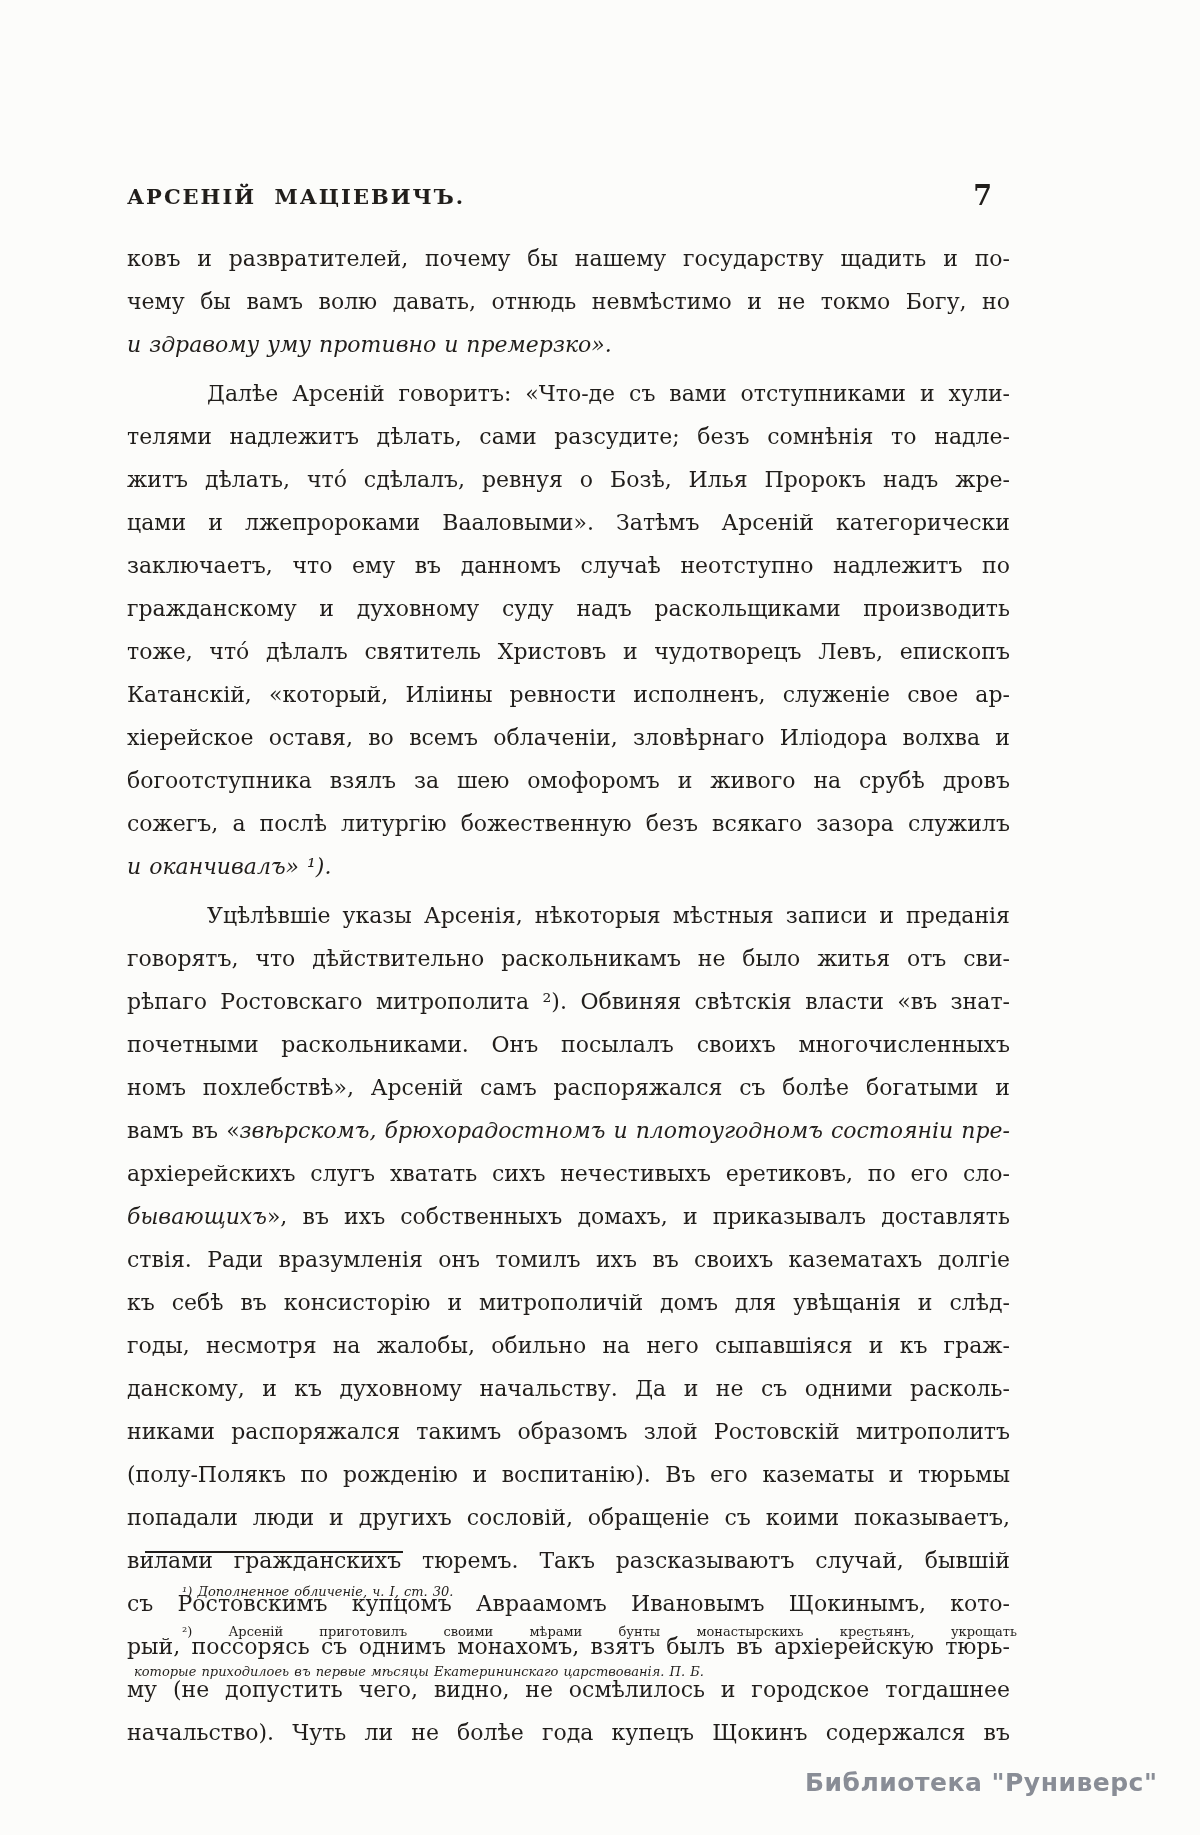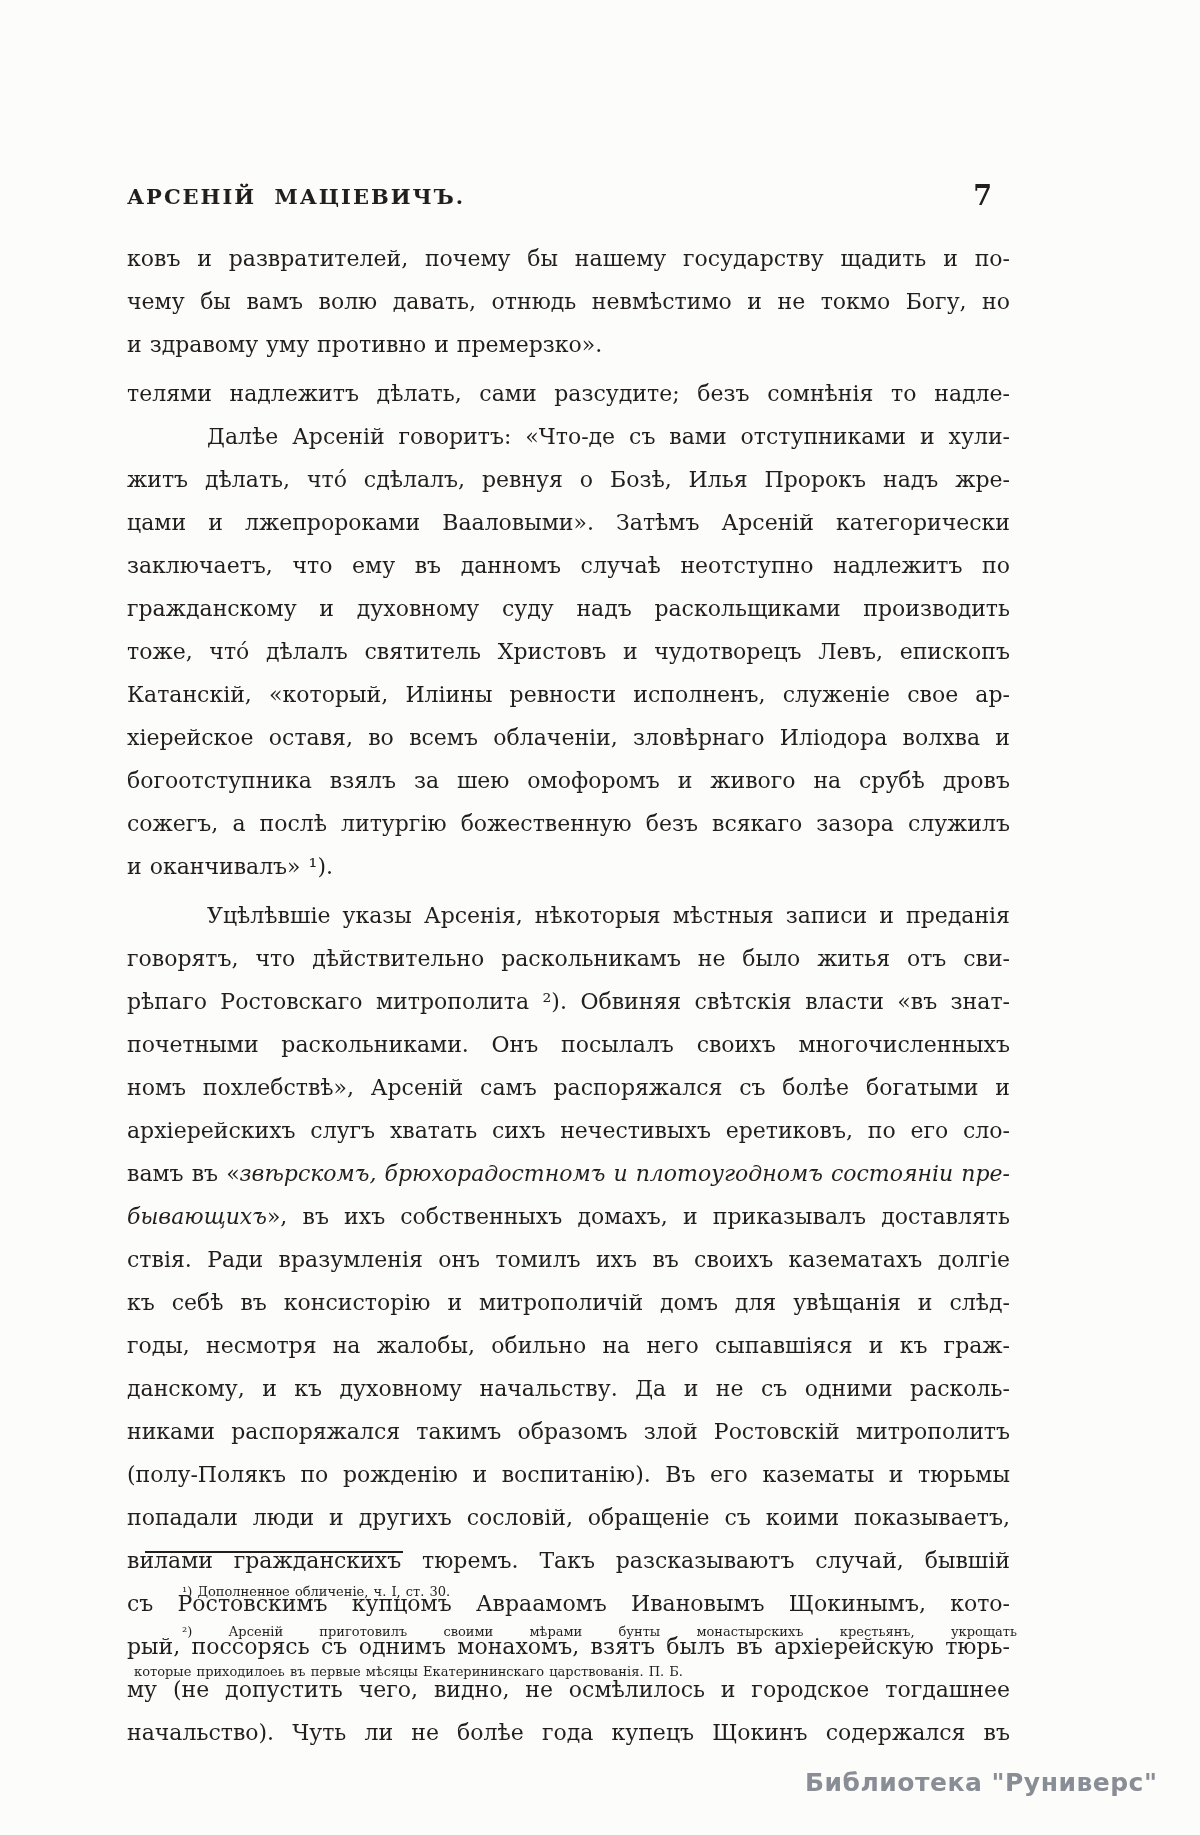--- a/index.html
+++ b/index.html
@@ -42,21 +42,21 @@
     font-size: 22px;
     line-height: 35px;
   }
   .para + .para { margin-top: 14px; }
   .line {
     text-align: justify;
     text-align-last: justify;
     word-spacing: 1px;
     margin-top: 8px;
   }
-  .line.nj { text-align-last: left; }
+  .line.nj { text-align-last: left; font-style: italic; }
   .line.ind { text-indent: 80px; }
   .it { font-style: italic; }
   .footnote-rule {
     position: absolute;
     top: 1551px;
     left: 145px;
     width: 258px;
     height: 2px;
     background: #211e1b;
   }
@@ -89,41 +89,41 @@
     <span class="pagenum">7</span>
   </div>
 
   <div class="body-text">
       <div class="para">
         <div class="line"><span>ковъ и развратителей, почему бы нашему государству щадить и по-</span></div>
         <div class="line"><span>чему бы вамъ волю давать, отнюдь невмѣстимо и не токмо Богу, но</span></div>
         <div class="line nj"><span>и здравому уму противно и премерзко».</span></div>
       </div>
       <div class="para">
+        <div class="line ind"><span>Далѣе Арсеній говоритъ: «Что-де съ вами отступниками и хули-</span></div>
         <div class="line"><span>телями надлежитъ дѣлать, сами разсудите; безъ сомнѣнія то надле-</span></div>
-        <div class="line ind"><span>Далѣе Арсеній говоритъ: «Что-де съ вами отступниками и хули-</span></div>
         <div class="line"><span>житъ дѣлать, что́ сдѣлалъ, ревнуя о Бозѣ, Илья Пророкъ надъ жре-</span></div>
         <div class="line"><span>цами и лжепророками Вааловыми». Затѣмъ Арсеній категорически</span></div>
         <div class="line"><span>заключаетъ, что ему въ данномъ случаѣ неотступно надлежитъ по</span></div>
         <div class="line"><span>гражданскому и духовному суду надъ раскольщиками производить</span></div>
         <div class="line"><span>тоже, что́ дѣлалъ святитель Христовъ и чудотворецъ Левъ, епископъ</span></div>
         <div class="line"><span>Катанскій, «который, Иліины ревности исполненъ, служеніе свое ар-</span></div>
         <div class="line"><span>хіерейское оставя, во всемъ облаченіи, зловѣрнаго Иліодора волхва и</span></div>
         <div class="line"><span>богоотступника взялъ за шею омофоромъ и живого на срубѣ дровъ</span></div>
         <div class="line"><span>сожегъ, а послѣ литургію божественную безъ всякаго зазора служилъ</span></div>
         <div class="line nj"><span>и оканчивалъ» ¹).</span></div>
       </div>
       <div class="para">
         <div class="line ind"><span>Уцѣлѣвшіе указы Арсенія, нѣкоторыя мѣстныя записи и преданія</span></div>
         <div class="line"><span>говорятъ, что дѣйствительно раскольникамъ не было житья отъ сви-</span></div>
         <div class="line"><span>рѣпаго Ростовскаго митрополита ²). Обвиняя свѣтскія власти «въ знат-</span></div>
         <div class="line"><span>почетными раскольниками. Онъ посылалъ своихъ многочисленныхъ</span></div>
         <div class="line"><span>номъ похлебствѣ», Арсеній самъ распоряжался съ болѣе богатыми и</span></div>
+        <div class="line"><span>вамъ въ «</span><span class="it">звѣрскомъ, брюхорадостномъ и плотоугодномъ состояніи пре-</span></div>
         <div class="line"><span>архіерейскихъ слугъ хватать сихъ нечестивыхъ еретиковъ, по его сло-</span></div>
-        <div class="line"><span>вамъ въ «</span><span class="it">звѣрскомъ, брюхорадостномъ и плотоугодномъ состояніи пре-</span></div>
         <div class="line"><span class="it">бывающихъ</span><span>», въ ихъ собственныхъ домахъ, и приказывалъ доставлять</span></div>
         <div class="line"><span>ствія. Ради вразумленія онъ томилъ ихъ въ своихъ казематахъ долгіе</span></div>
         <div class="line"><span>къ себѣ въ консисторію и митрополичій домъ для увѣщанія и слѣд-</span></div>
         <div class="line"><span>годы, несмотря на жалобы, обильно на него сыпавшіяся и къ граж-</span></div>
         <div class="line"><span>данскому, и къ духовному начальству. Да и не съ одними расколь-</span></div>
         <div class="line"><span>никами распоряжался такимъ образомъ злой Ростовскій митрополитъ</span></div>
         <div class="line"><span>(полу-Полякъ по рожденію и воспитанію). Въ его казематы и тюрьмы</span></div>
         <div class="line"><span>попадали люди и другихъ сословій, обращеніе съ коими показываетъ,</span></div>
         <div class="line"><span>вилами гражданскихъ тюремъ. Такъ разсказываютъ случай, бывшій</span></div>
         <div class="line"><span>съ Ростовскимъ купцомъ Авраамомъ Ивановымъ Щокинымъ, кото-</span></div>

